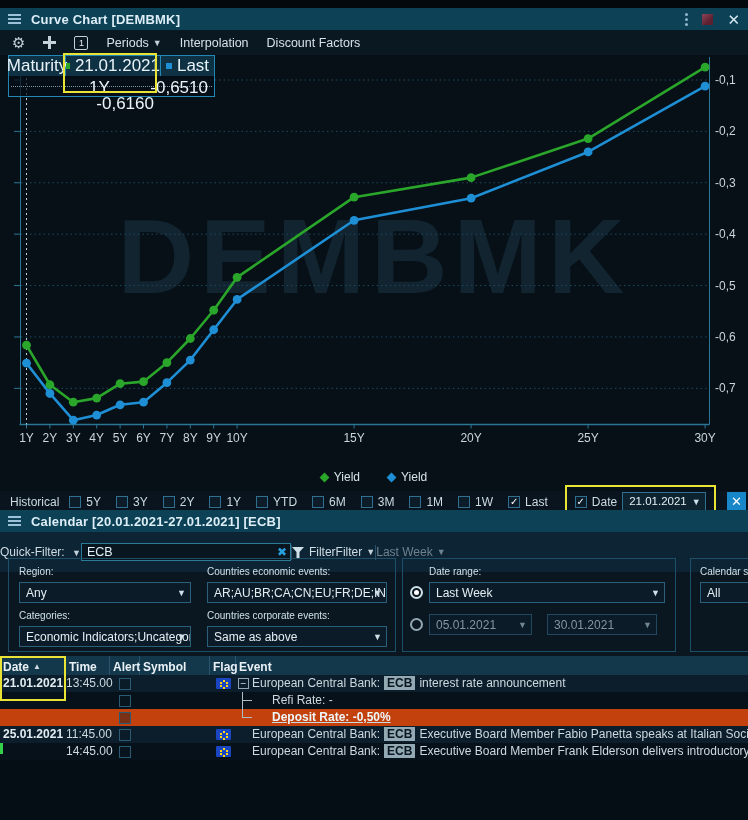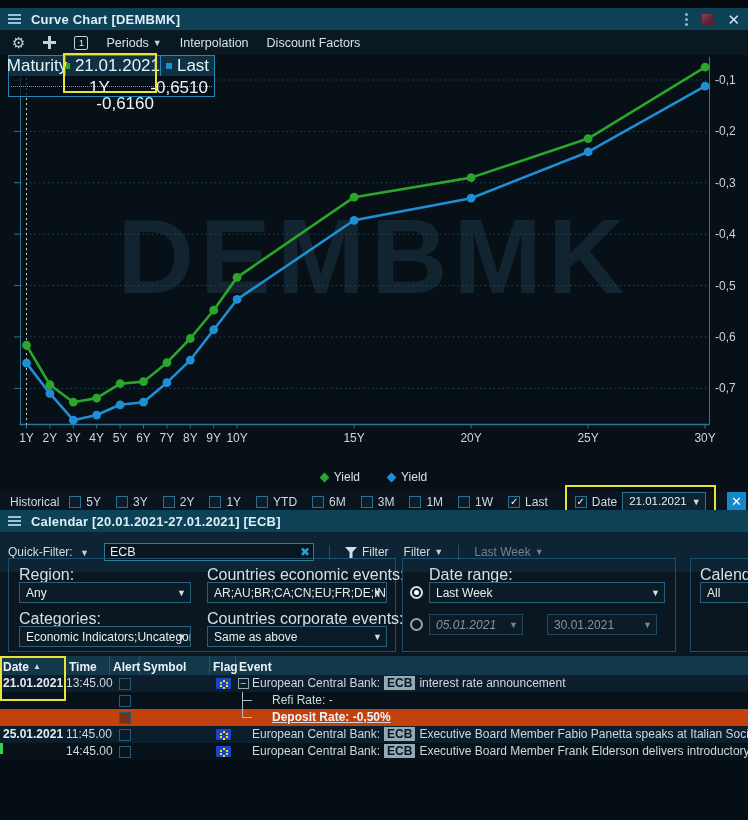--- a/index.html
+++ b/index.html
@@ -54,30 +54,30 @@
   #histbar { position:absolute; top:483px; left:0; width:100%; height:22px; background:#0a141e; display:flex; align-items:center; padding-left:10px; color:#ccdae2; }
   .cb { width:12px; height:12px; border:1px solid #2f6f8f; background:#0c1c28; display:inline-flex; align-items:center; justify-content:center; font-size:10px; color:#fff; line-height:10px; }
   .hist-item { display:flex; align-items:center; gap:5px; margin-right:15px; }
   #date-group { position:relative; display:flex; align-items:center; gap:5px; border:2px solid #e8e335; padding:5px 8px; margin-left:2px; background:transparent; }
   .mini-select { position:relative; height:20px; background:#0d2330; border:1px solid #2f6f8f; color:#e4eef4; font-size:11.5px; padding:2px 18px 0 6px; white-space:nowrap; }
   .mini-select .ar { position:absolute; right:4px; top:4px; font-size:9px; color:#cfe0e8; }
   #chart-close { position:absolute; right:2px; top:1px; width:19px; height:19px; background:#1787c9; color:#fff; font-weight:bold; font-size:13px; display:flex; align-items:center; justify-content:center; }
 
   
   #calwin { position:absolute; top:510px; left:0; width:748px; height:310px; background:#0a1720; }
-  #qfrow { position:absolute; top:22px; left:0; width:100%; height:40px; background:#0c2434; display:flex; align-items:center; padding:0 8px; gap:15px; }
+  #qfrow { position:absolute; top:22px; left:0; width:100%; height:40px; background:#0c2434; display:flex; align-items:center; padding:0 0; gap:0; }
   #qf-input { position:relative; width:210px; height:18px; background:#0a161f; border:1px solid #2a7a9a; color:#e3f1f8; font-size:12.5px; padding:1px 18px 0 5px; }
   #qf-input .clear { position:absolute; right:3px; top:1px; color:#27a0dd; font-weight:bold; font-size:12px; }
   .vsep { width:1px; height:15px; background:#2a5068; }
   .funnel { display:inline-block; }
   .graytxt { color:#6e8290; }
 
   
   .panel { position:absolute; border:1px solid #1d4f68; background:transparent; }
-  .flabel { position:absolute; color:#cfe0e8; font-size:16px; white-space:nowrap; }
+  .flabel { position:absolute; color:#cfe0e8; font-size:10px; white-space:nowrap; }
   .fselect { position:absolute; height:21px; background:#0b1b27; border:1px solid #2b607c; color:#e4eef4; font-size:12px; padding:3px 16px 0 6px; white-space:nowrap; overflow:hidden; }
   .fselect .ar { position:absolute; right:4px; top:5px; font-size:9px; color:#cfe0e8; }
   .fselect.dim { color:#8596a1; border-color:#22485f; }
   .fselect.dim .ar { color:#6f8694; }
   .radio { position:absolute; width:13px; height:13px; border:2px solid #cfe0e8; border-radius:50%; background:transparent; }
   .radio.on::after { content:""; position:absolute; left:2px; top:2px; width:5px; height:5px; border-radius:50%; background:#fff; }
   .radio.off { border-color:#93a8b3; }
 
   
   #cal-header { position:absolute; top:146px; left:0; width:100%; height:19px; background:#14384b; display:grid; grid-template-columns:66px 44px 30px 70px 26px 1fr; font-weight:bold; color:#e8f1f6; }
@@ -362,21 +362,21 @@
       </span>
     </div>
 
     <div class="panel" style="left:402px; top:48px; width:274px; height:94px;">
       <span class="flabel" style="left:26px; top:7px;">Date range:</span>
       <span class="radio on" style="left:7px; top:27px;"></span>
       <span class="fselect" style="left:26px; top:23px; width:236px;">
         <span>Last Week</span><span class="ar">▼</span>
       </span>
       <span class="radio off" style="left:7px; top:59px;"></span>
-      <span class="fselect dim" style="left:26px; top:55px; width:94px;font-style:italic;">
+      <span class="fselect dim" style="left:26px; top:55px; width:103px;">
         <span>05.01.2021</span><span class="ar">▼</span>
       </span>
       <span class="fselect dim" style="left:144px; top:55px; width:110px;">
         <span>30.01.2021</span><span class="ar">▼</span>
       </span>
     </div>
 
     <div class="panel" style="left:690px; top:48px; width:62px; height:94px;">
       <span class="flabel" style="left:9px; top:7px;">Calendar source:</span>
       <span class="fselect" style="left:9px; top:23px; width:52px;">

